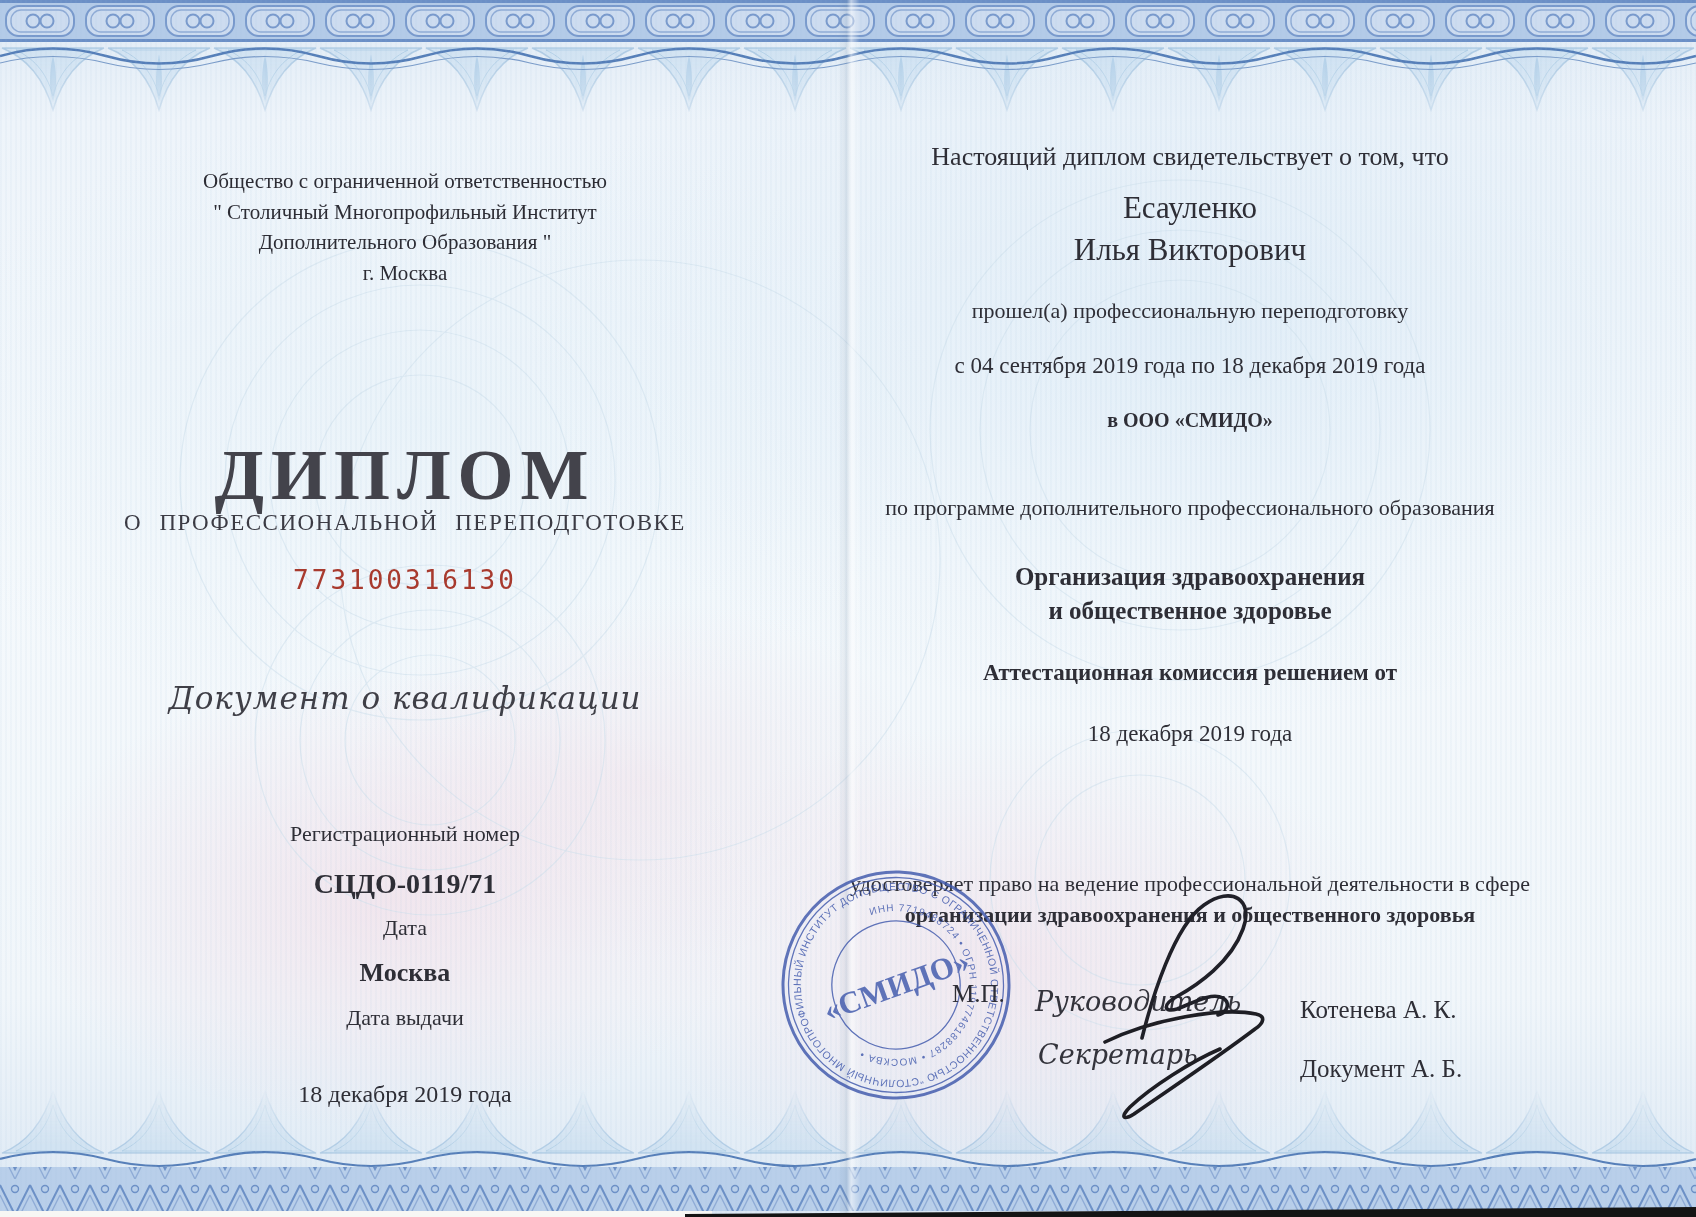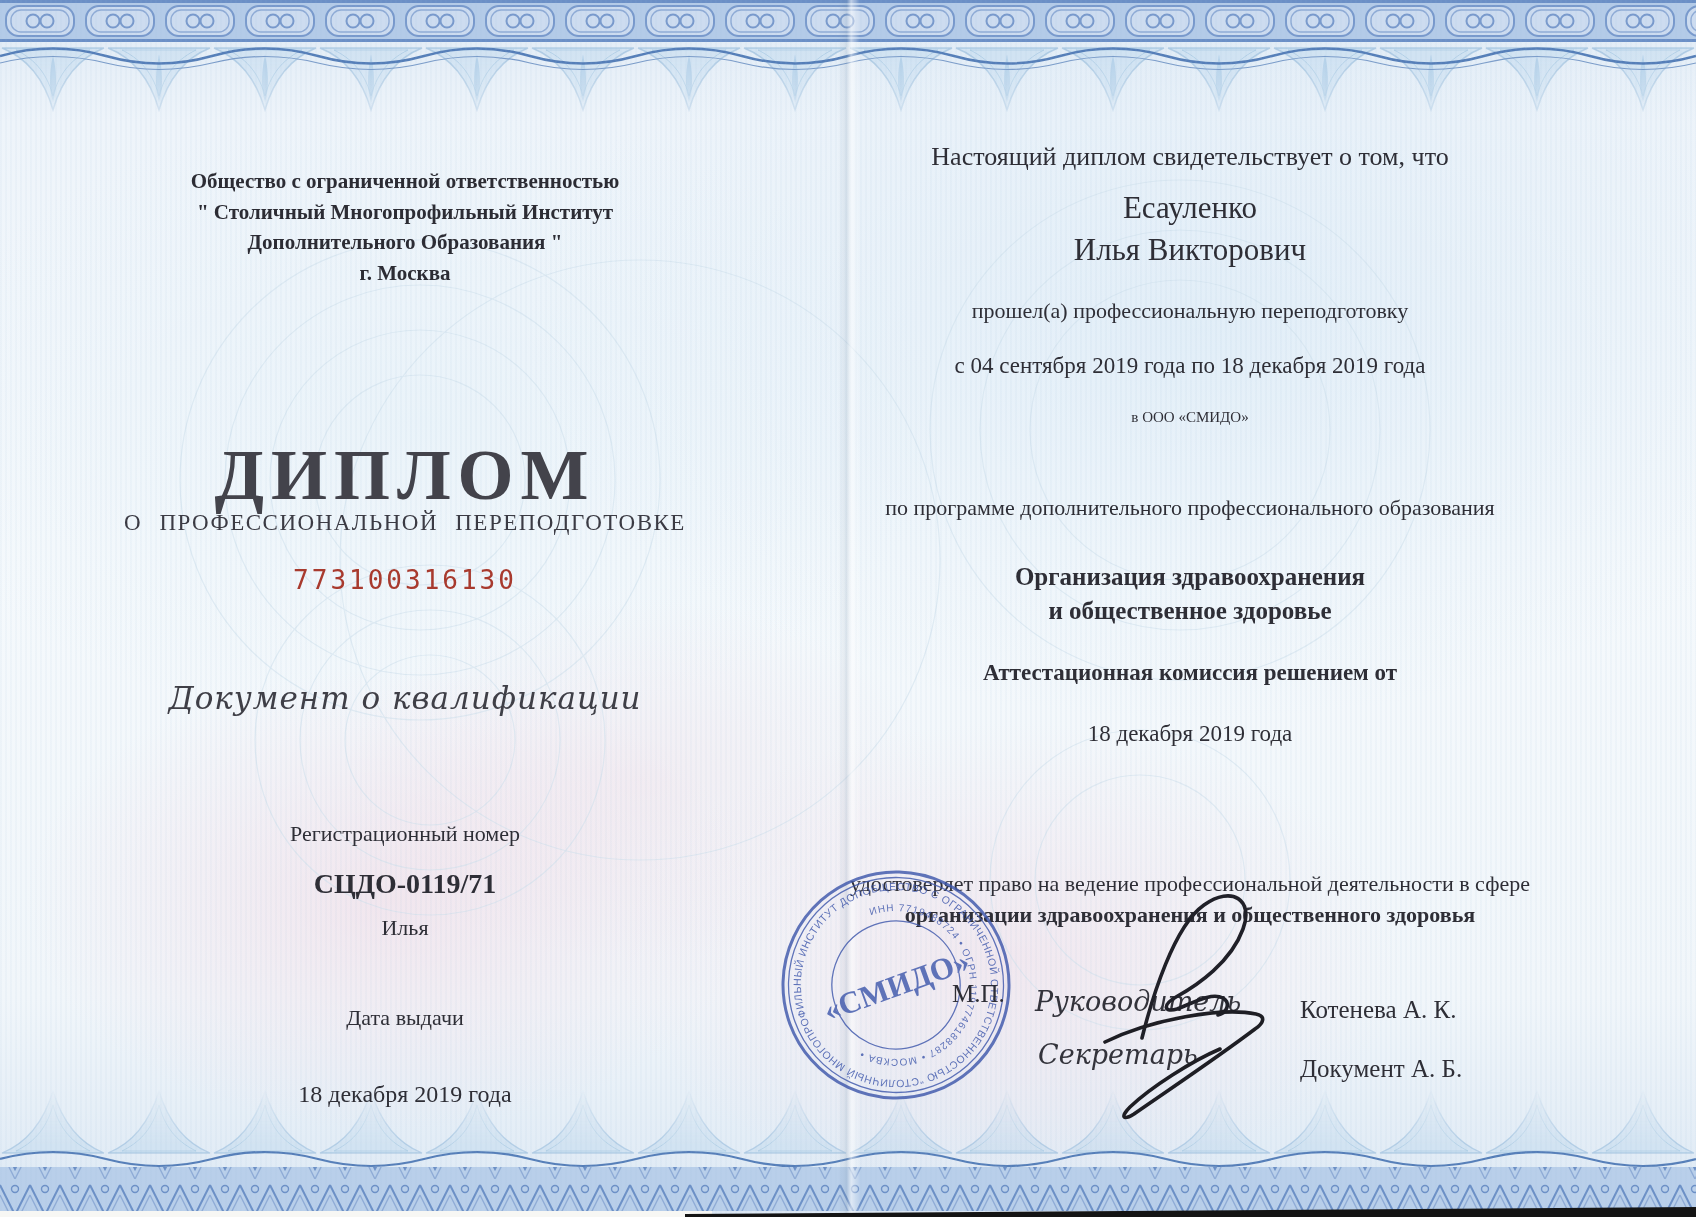--- a/index.html
+++ b/index.html
@@ -15,37 +15,37 @@
       linear-gradient(180deg,#dfeaf5 0%,#eef4fa 10%,#f5f9fc 45%,#f1f6fa 82%,#dce8f4 100%);
   }
   .texture{position:absolute;inset:0;pointer-events:none;
     background:repeating-linear-gradient(90deg, rgba(150,185,215,.07) 0 2px, transparent 2px 5px);}
   .fold{position:absolute;top:0;bottom:0;left:838px;width:22px;pointer-events:none;
     background:linear-gradient(90deg, transparent, rgba(110,135,160,.16) 40%, rgba(255,255,255,.55) 60%, transparent);}
   svg.deco{position:absolute;left:0;}
   .t{position:absolute;width:100%;text-align:center;}
   .lp{position:absolute;left:30px;top:0;width:750px;height:100%;}
   .rp{position:absolute;left:850px;top:0;width:680px;height:100%;}
-  .org{top:166px;font-size:21px;font-weight:bold;line-height:30.5px;color:#2c2c34;}
+  .org{top:166px;font-size:21px;font-weight:normal;line-height:30.5px;color:#2c2c34;}
   .title{top:434px;font-size:72px;font-weight:bold;letter-spacing:7px;color:#43434b;}
   .subtitle{top:510px;font-size:23px;letter-spacing:1.5px;word-spacing:10px;color:#3b3b44;}
   .blankno{top:565px;font-size:26px;letter-spacing:3px;color:#a83a2e;font-family:"DejaVu Sans Mono",monospace;}
   .doctype{top:680px;font-size:31px;font-style:italic;font-family:"DejaVu Serif",serif;color:#3f3f47;letter-spacing:1px;}
   .reglabel{top:821px;font-size:22px;}
   .regno{top:868px;font-size:28px;font-weight:bold;}
   .citylabel{top:915px;font-size:22px;}
   .cityval{top:958px;font-size:26px;font-weight:bold;}
   .datelabel{top:1005px;font-size:22px;}
   .dateval{top:1081px;font-size:24px;}
   .stmt{top:142px;font-size:26px;}
   .surname{top:190px;font-size:31px;}
   .hname{top:232px;font-size:31px;}
   .compl{top:298px;font-size:22px;}
   .period{top:353px;font-size:23px;}
-  .orgline{top:409px;font-size:15px;}
+  .orgline{top:409px;font-size:20px;font-weight:bold;}
   .progintro{top:495px;font-size:22px;}
   .prog1{top:563px;font-size:25px;font-weight:bold;}
   .prog2{top:597px;font-size:25px;font-weight:bold;}
   .comm{top:660px;font-size:23px;font-weight:bold;}
   .commdate{top:721px;font-size:23px;}
   .entitle{top:871px;font-size:22px;}
   .entfield{top:902px;font-size:22px;font-weight:bold;}
   .mp{position:absolute;left:952px;top:980px;font-size:25px;color:#2e2e36;}
   .role{position:absolute;font-size:27px;font-style:italic;font-family:"DejaVu Serif",serif;color:#33333b;}
   .signame{position:absolute;font-size:25px;}
@@ -147,21 +147,22 @@
       <span style="display:block">" Столичный Многопрофильный Институт</span>
       <span style="display:block">Дополнительного Образования "</span>
       <span style="display:block">г. Москва</span>
     </div>
     <div class="t title">ДИПЛОМ</div>
     <div class="t subtitle">О ПРОФЕССИОНАЛЬНОЙ ПЕРЕПОДГОТОВКЕ</div>
     <div class="t blankno">773100316130</div>
     <div class="t doctype">Документ о квалификации</div>
     <div class="t reglabel">Регистрационный номер</div>
     <div class="t regno">СЦДО-0119/71</div>
-    <div class="t citylabel">Илья</div>
+    <div class="t citylabel">Дата</div>
+    <div class="t cityval">Москва</div>
     <div class="t datelabel">Дата выдачи</div>
     <div class="t dateval">18 декабря 2019 года</div>
   </div>
 
   <div class="rp">
     <div class="t stmt">Настоящий диплом свидетельствует о том, что</div>
     <div class="t surname">Есауленко</div>
     <div class="t hname">Илья Викторович</div>
     <div class="t compl">прошел(а) профессиональную переподготовку</div>
     <div class="t period">с 04 сентября 2019 года по 18 декабря 2019 года</div>

